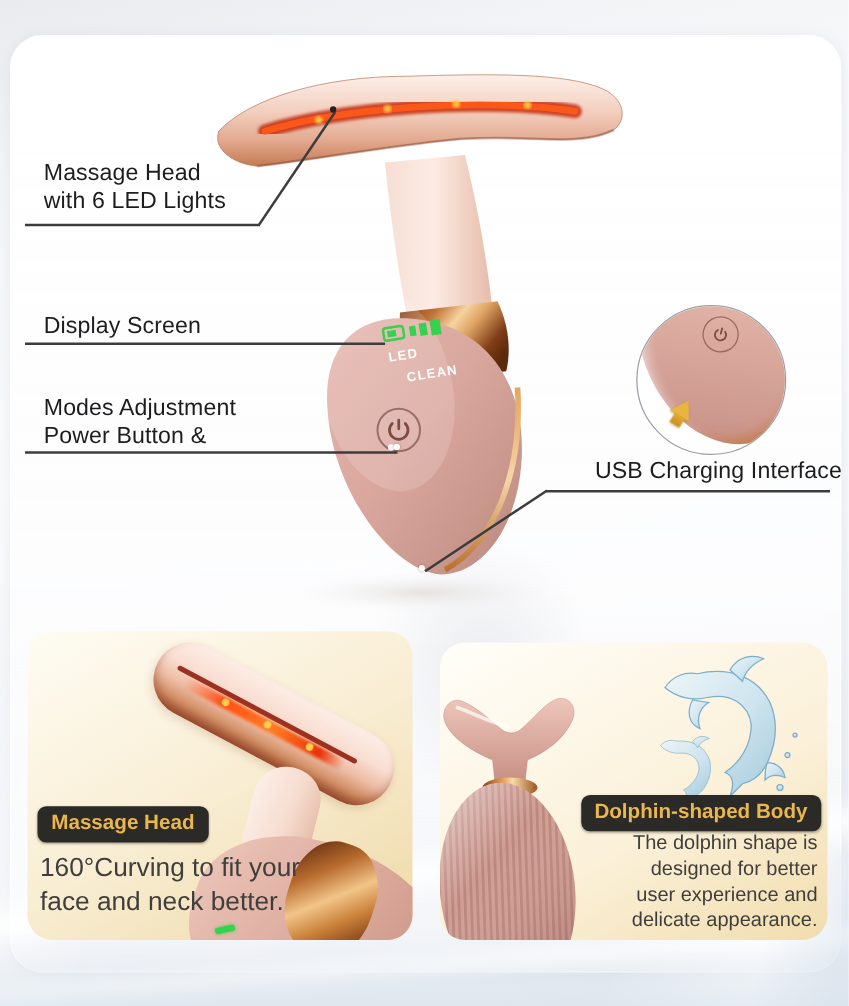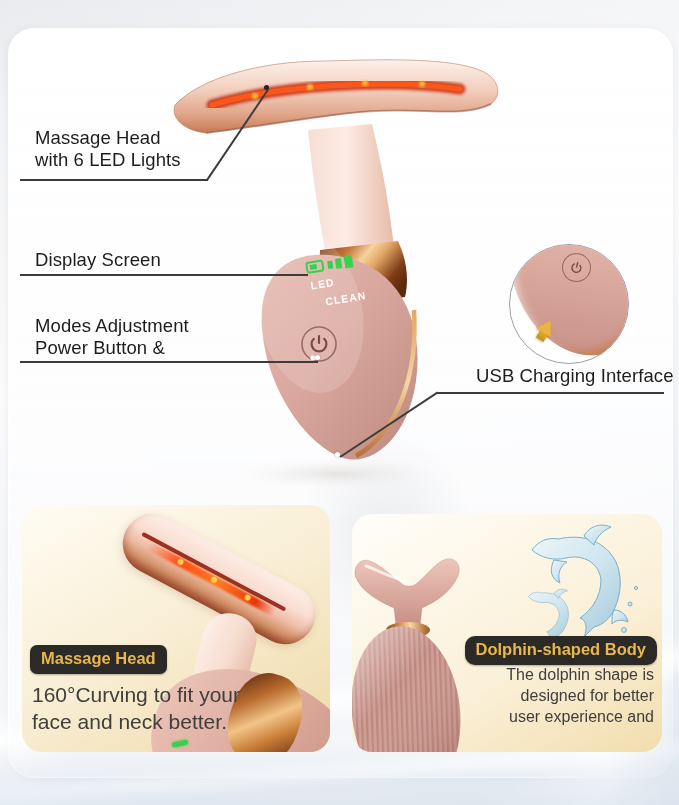--- a/index.html
+++ b/index.html
@@ -288,21 +288,22 @@
       </defs>
       <path d="M4,30 C0,20 8,9 18,13 C30,18 40,28 50,36 C54,39 60,39 64,36 C74,28 84,14 94,11 C104,9 110,18 106,28 C99,44 84,54 70,60 L68,78 L44,78 L42,60 C28,54 10,44 4,30 Z" fill="url(#armG)" stroke="rgba(150,90,80,.35)" stroke-width="0.6"></path>
       <path d="M14,18 C30,24 44,32 56,33" stroke="rgba(255,255,255,.7)" stroke-width="3" fill="none" stroke-linecap="round"></path>
       <ellipse cx="56" cy="82" rx="22" ry="8" fill="url(#goldG2)"></ellipse>
       <g transform="rotate(-6 54 164)">
         <ellipse cx="54" cy="164" rx="54" ry="86" fill="url(#ridges)"></ellipse>
         <ellipse cx="54" cy="164" rx="54" ry="86" fill="url(#eggShade)"></ellipse>
       </g>
     </svg>
 
-    <div class="badge" style="right:5px;top:122px;border-radius:10px;">Dolphin-shaped Body</div>
+    <div class="badge" style="right:5px;top:122px;">Dolphin-shaped Body</div>
     <div class="panel-desc rp-desc">
       <div>The dolphin shape is</div>
       <div>designed for better</div>
       <div>user experience and</div>
+      <div>delicate appearance.</div>
     </div>
   </div>
 
 </div>
 
 </body></html>

